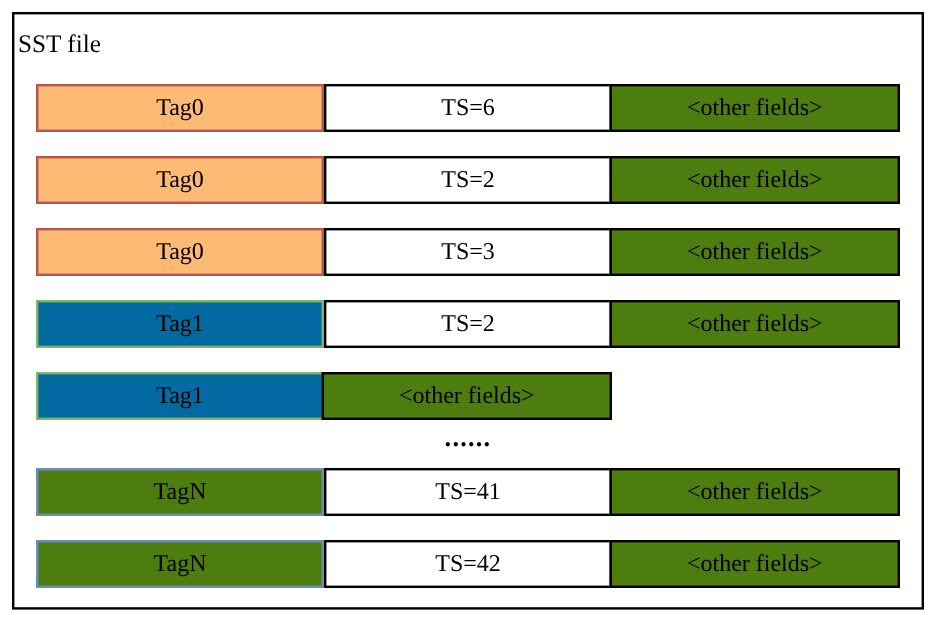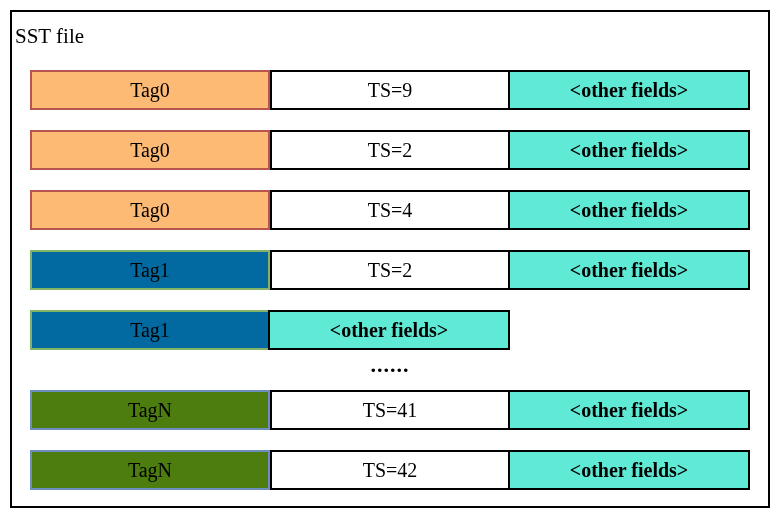--- a/index.html
+++ b/index.html
@@ -59,23 +59,22 @@
   .tag-cell[data-color="green"] { background: #0369a1; border-color: #82b366; }
   .tag-cell[data-color="blue"]  { background: #4d7c0f; border-color: #6c8ebf; }
   .ts-cell {
     width: 240px;
     border: 2px solid #000000;
     background: #ffffff;
   }
   .other-cell {
     width: 242px;
     border: 2px solid #000000;
-    background: #5eead4;
+    background: #4d7c0f;
     margin-left: -2px;
-    font-weight: bold;
   }
   .ellipsis-row {
     position: absolute;
     left: 270px;
     top: 350px;
     width: 240px;
     height: 30px;
     display: flex;
     align-items: center;
     justify-content: center;
@@ -86,33 +85,33 @@
 </style>
 </head>
 <body>
 
 <div class="stage">
   <div class="outer-box"></div>
   <div class="file-title">SST file</div>
 
   <div class="record-row" style="top:70px">
     <div class="cell tag-cell" data-color="red">Tag0</div>
-    <div class="cell ts-cell">TS=9</div>
+    <div class="cell ts-cell">TS=6</div>
     <div class="cell other-cell">&lt;other fields&gt;</div>
   </div>
 
   <div class="record-row" style="top:130px">
     <div class="cell tag-cell" data-color="red">Tag0</div>
     <div class="cell ts-cell">TS=2</div>
     <div class="cell other-cell">&lt;other fields&gt;</div>
   </div>
 
   <div class="record-row" style="top:190px">
     <div class="cell tag-cell" data-color="red">Tag0</div>
-    <div class="cell ts-cell">TS=4</div>
+    <div class="cell ts-cell">TS=3</div>
     <div class="cell other-cell">&lt;other fields&gt;</div>
   </div>
 
   <div class="record-row" style="top:250px">
     <div class="cell tag-cell" data-color="green">Tag1</div>
     <div class="cell ts-cell">TS=2</div>
     <div class="cell other-cell">&lt;other fields&gt;</div>
   </div>
 
   <div class="record-row" style="top:310px">

